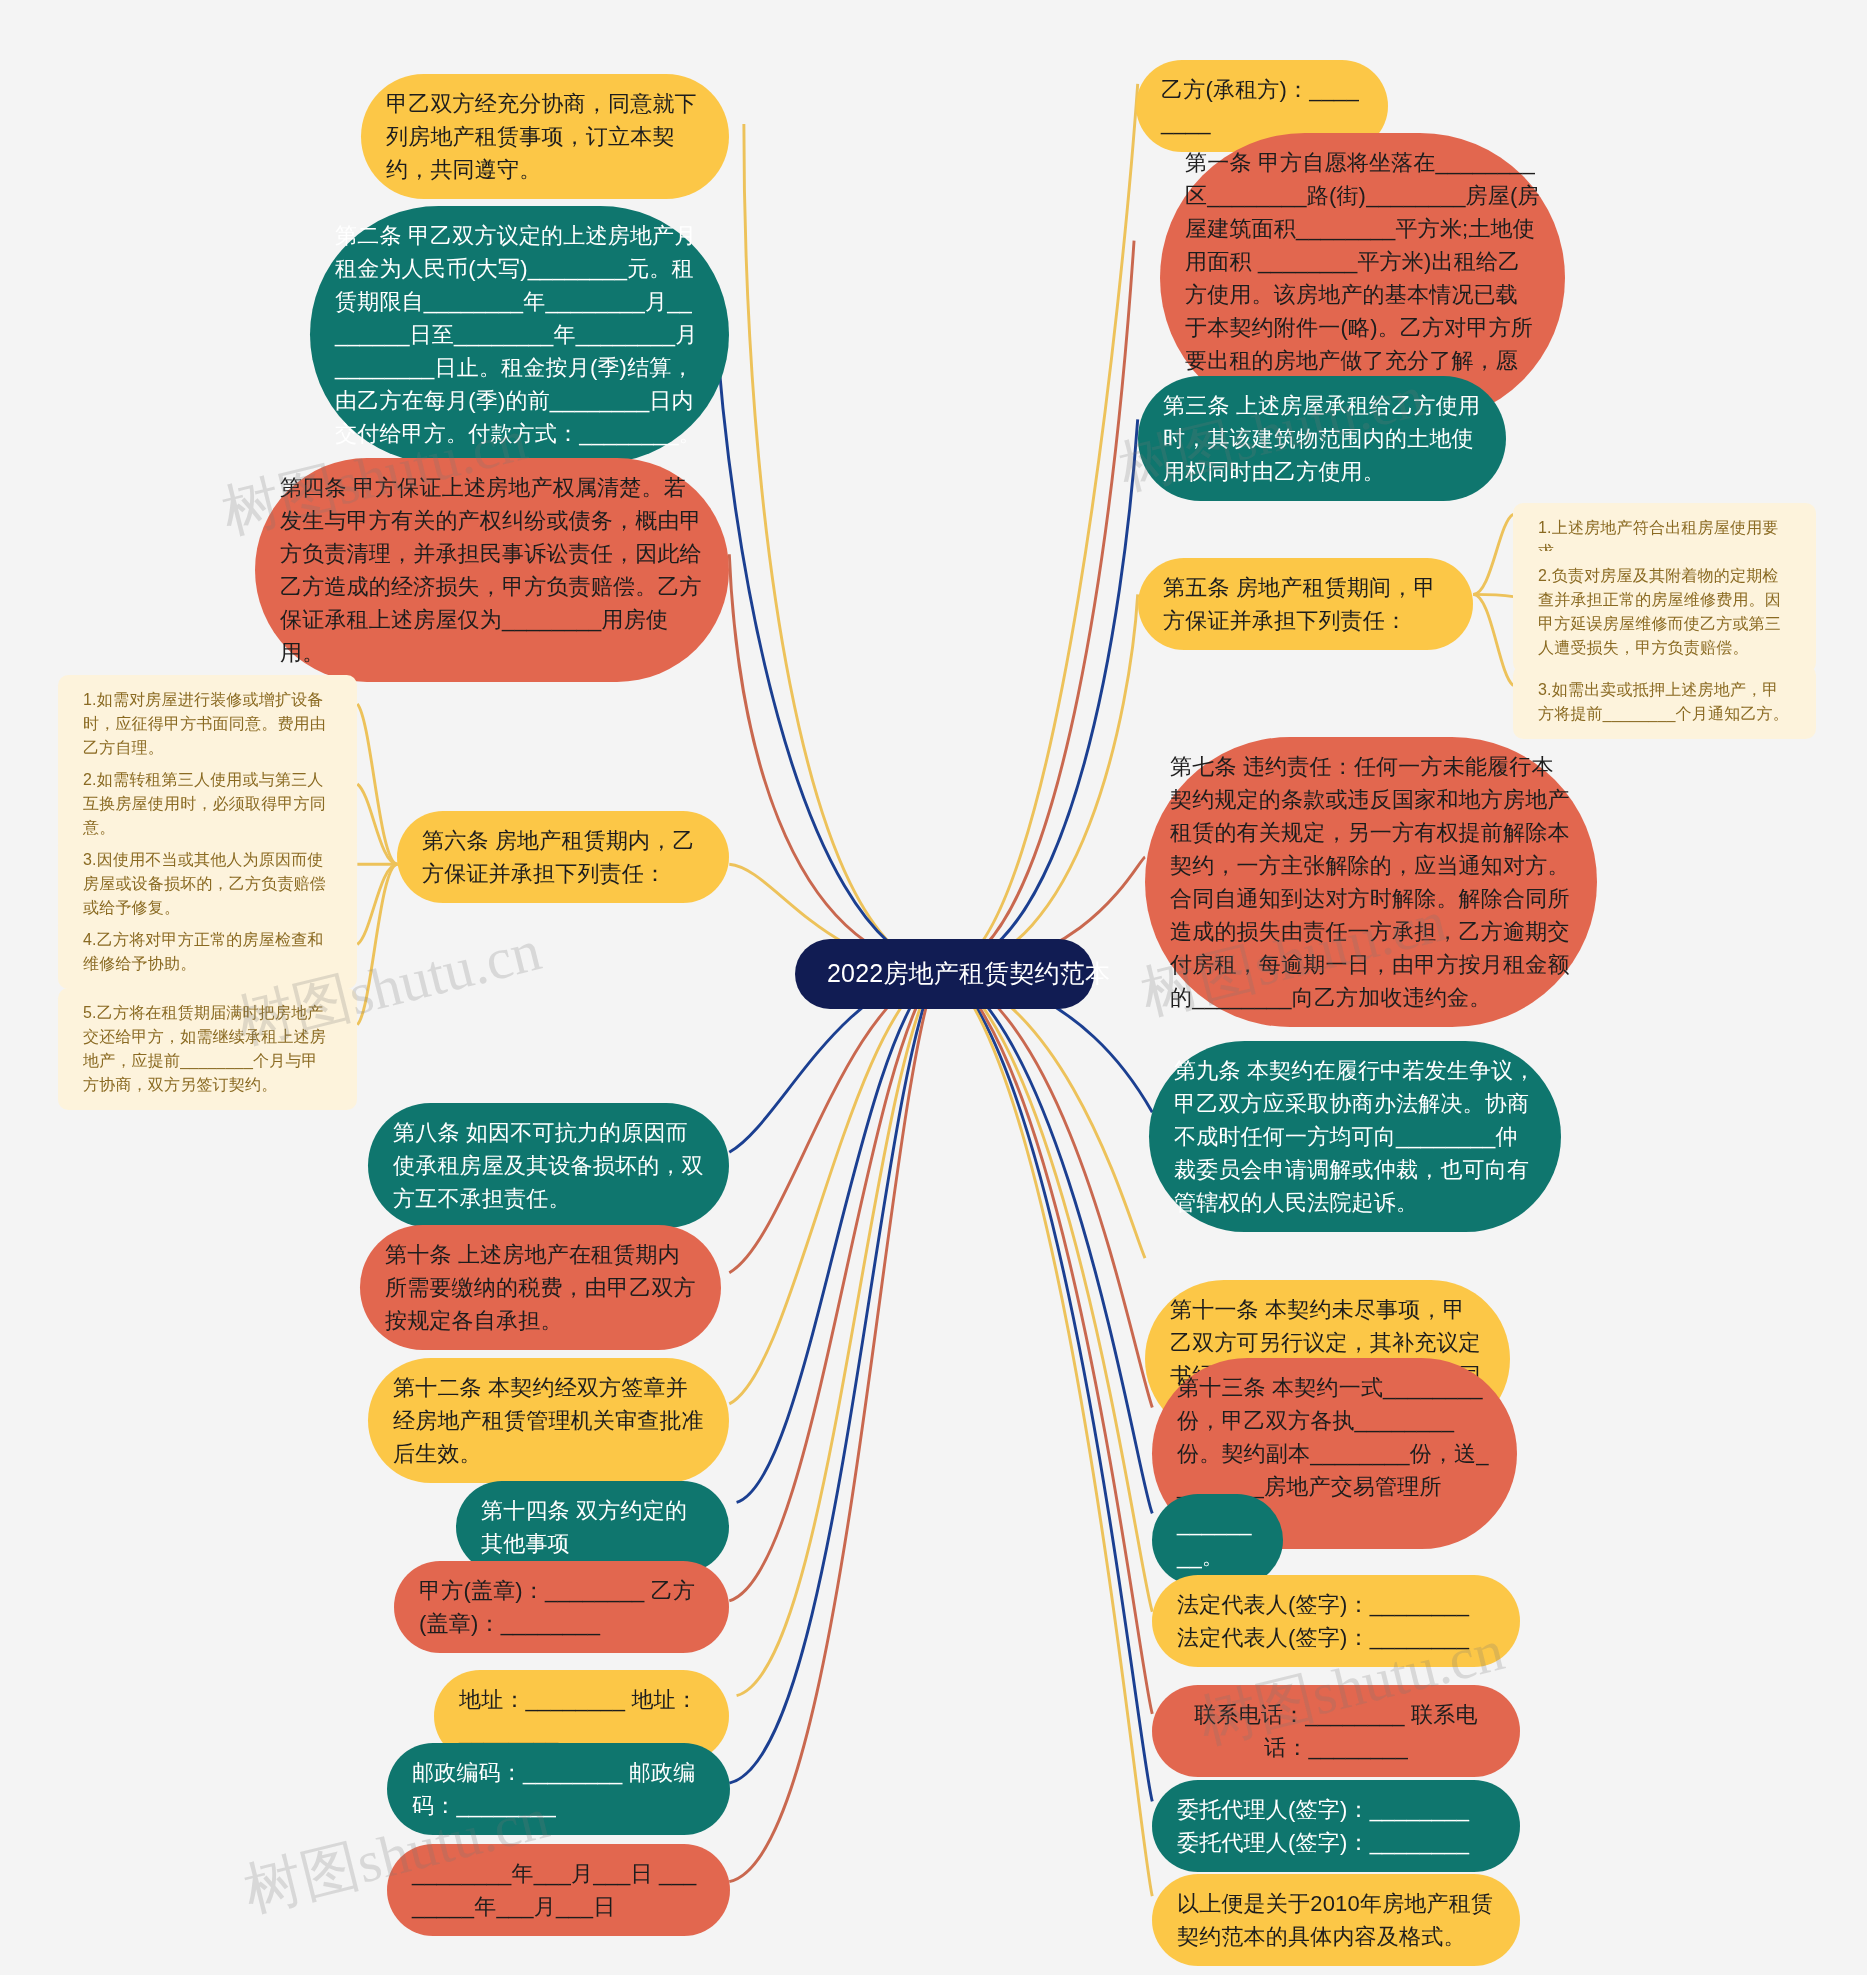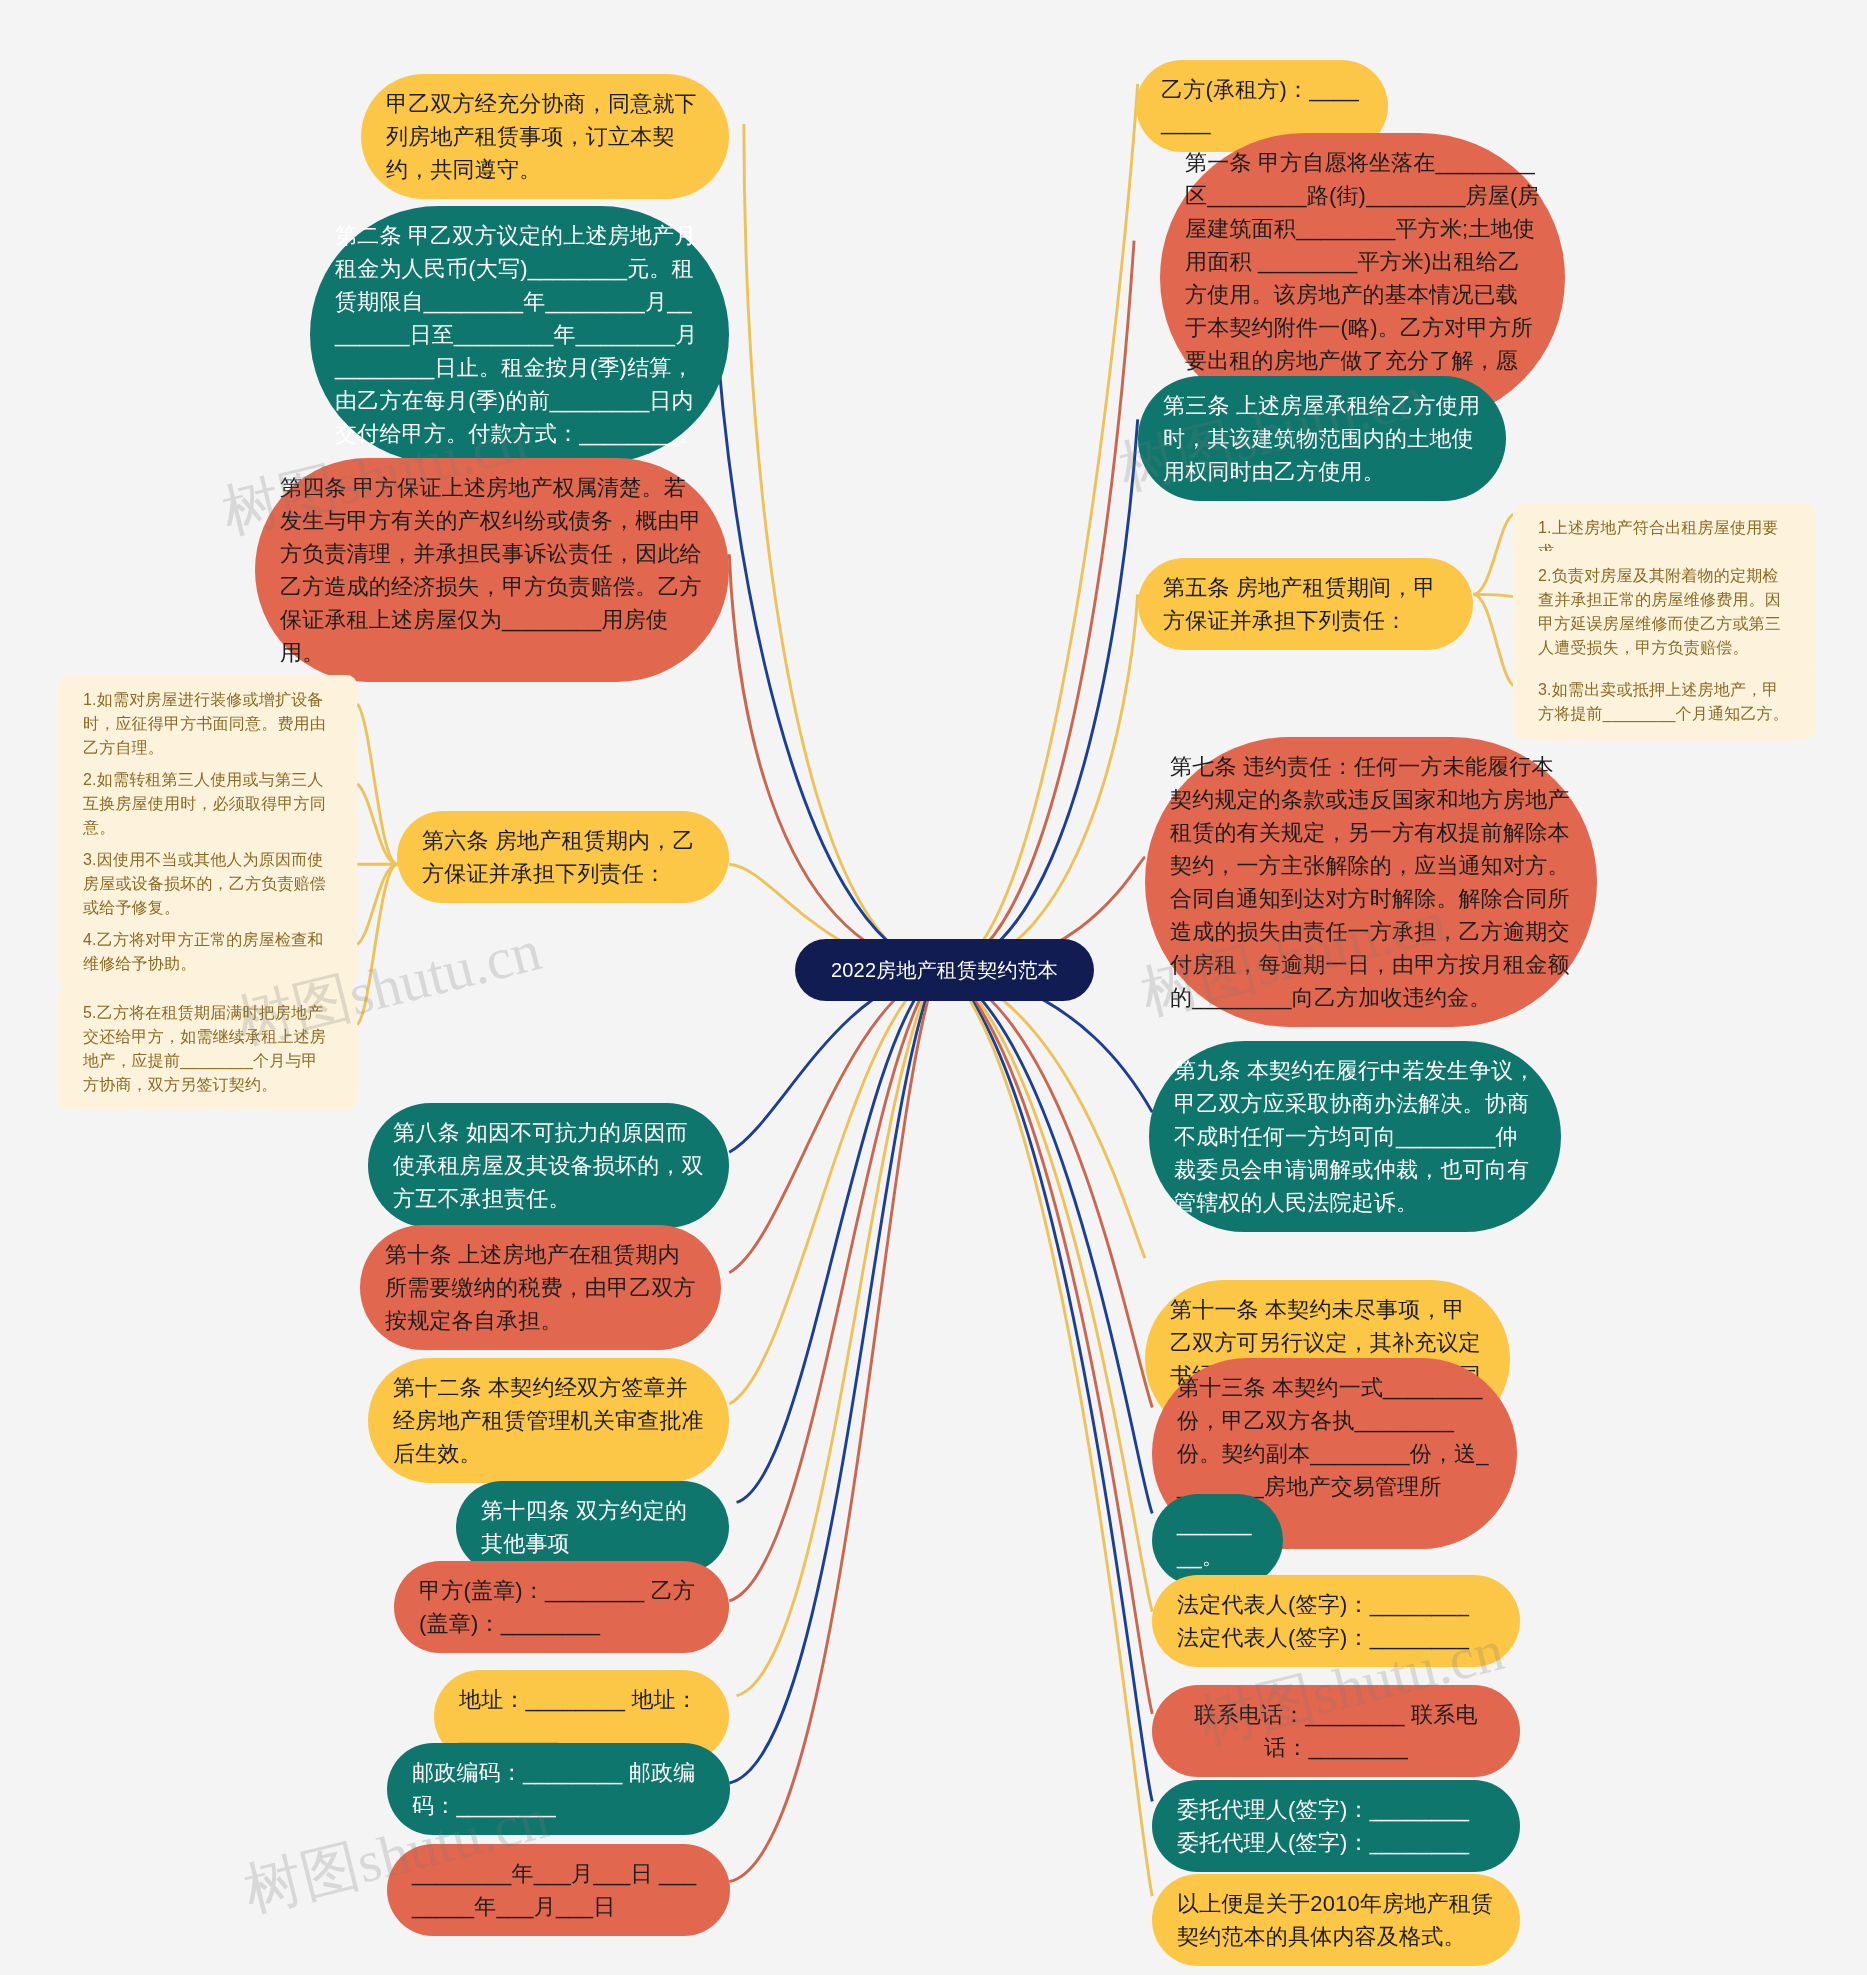--- a/index.html
+++ b/index.html
@@ -28,21 +28,21 @@
   .node .txt{display:block;width:100%;}
 
   
   .c-blue   {background:#0f766e;color:#ffffff;}
   .c-red    {background:#e2674f;color:#1d1d1d;}
   .c-yellow {background:#fcc747;color:#1d1d1d;}
   .c-cream  {background:#fdf3dc;color:#8a6a22;border-radius:10.2px;}
 
   .root{
     background:#111c53;color:#ffffff;
-    font-size:20px;
+    font-size:25px;
     border-radius:729px;
     padding:16px 32px;
     justify-content:center;
     text-align:center;
     white-space:nowrap;
   }
 
   .fs-big{font-size:22px;}
   .fs-sm {font-size:16px;}
 

